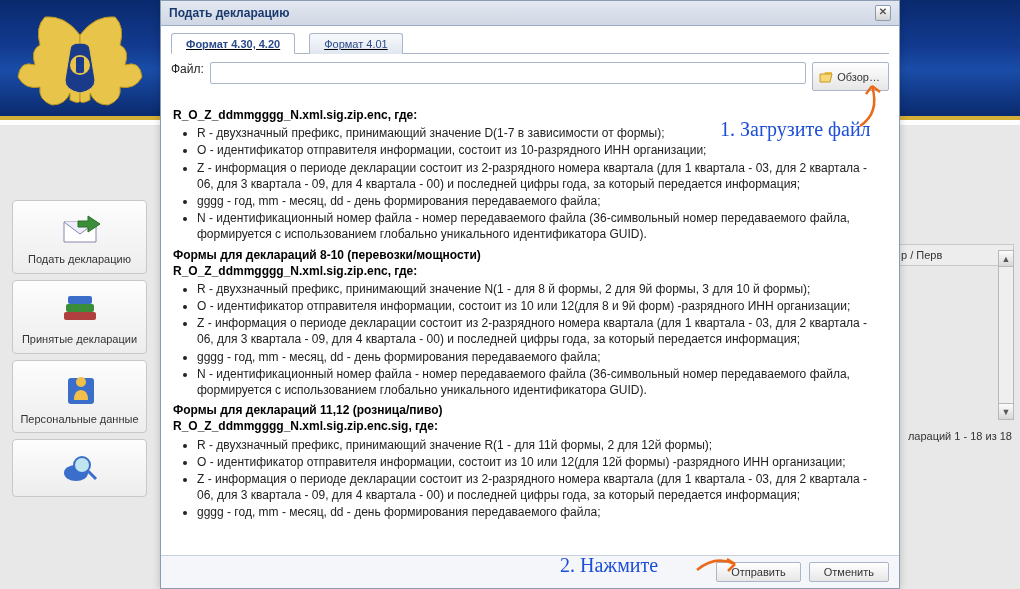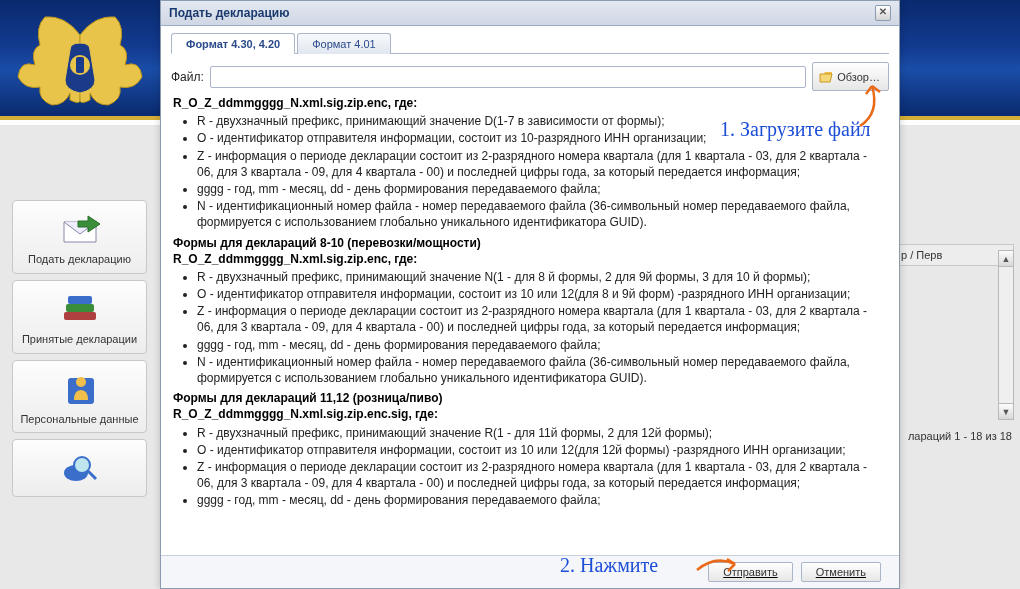--- a/index.html
+++ b/index.html
@@ -113,43 +113,44 @@
   width: 16px; height: 16px;
   border: 1px solid #8b9bb0;
   background: linear-gradient(to bottom, #fff, #d4d4d4);
   border-radius: 2px;
   font-size: 10px; line-height: 12px;
   text-align: center; cursor: pointer;
   color: #555;
 }
 .modal-body { padding: 6px 10px 0; flex: 1; overflow: hidden; display:flex; flex-direction:column;}
 .tabs {
-  display: flex; gap: 2px;
+  display: flex; gap: 14px;
   border-bottom: 1px solid #a9b5c8;
+  text-decoration: underline;
 }
 .tab {
   padding: 4px 14px 3px;
   border: 1px solid #a9b5c8;
   border-bottom: none;
   border-radius: 3px 3px 0 0;
   background: linear-gradient(to bottom, #f7f9fc, #e1e7f0);
   font-size: 11px;
   color: #2a4a8a;
   cursor: pointer;
   position: relative;
   top: 1px;
 }
 .tab.active {
   background: #fff;
   border-bottom: 1px solid #fff;
   font-weight: bold;
 }
 .file-row {
-  display: flex; align-items: center; gap: 6px;
-  margin: 8px 0 2px;
+  display: flex; gap: 6px;
+  margin: 8px 0 14px;
 }
 .file-label { font-size: 12px; color: #222; }
 .file-input {
   flex: 1;
   height: 22px;
   border: 1px solid #a9b5c8;
   border-radius: 2px;
   padding: 2px 4px;
   font-size: 12px;
 }
@@ -168,24 +169,23 @@
   font-size: 12px;
   color: #222;
   padding: 2px 2px 6px;
   line-height: 1.35;
 }
 .instructions b { color: #000; }
 .instructions ul { margin: 2px 0 4px 0; padding-left: 24px; }
 .instructions li { margin: 1px 0; }
 .modal-footer {
   border-top: 1px solid #c8d0dc;
-  padding: 6px 18px;
+  padding: 6px 10px;
   display: flex; justify-content: flex-end; gap: 8px;
   background: #f4f6fa;
-  text-decoration: underline;
 }
 .btn {
   border: 1px solid #a9b5c8;
   border-radius: 2px;
   background: linear-gradient(to bottom, #fff, #e6e6e6);
   padding: 3px 14px;
   font-size: 11px; cursor: pointer; color: #333;
 }
 .annot {
   position: absolute;

